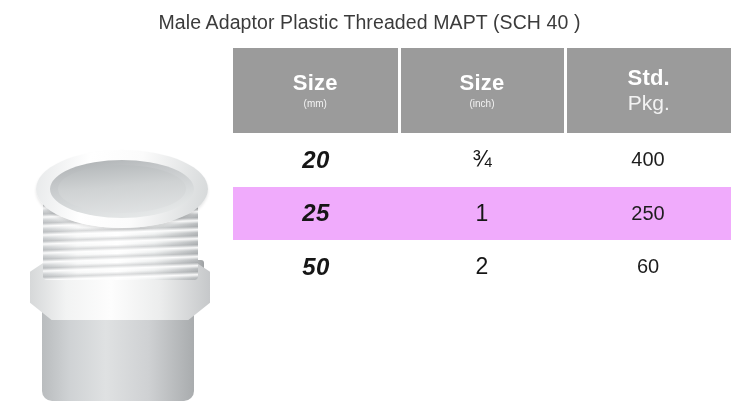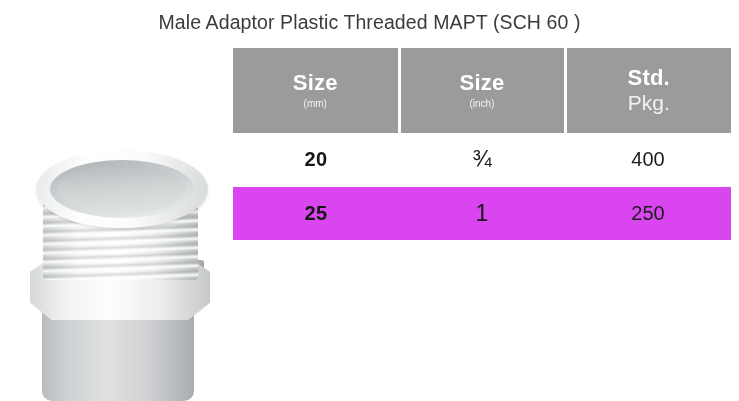--- a/index.html
+++ b/index.html
@@ -170,49 +170,50 @@
     font-weight: 400;
     margin-top: 0px;
     line-height: 1.2;
   }
 
   
   .spec-table tbody tr {
     height: 53.5px;
   }
   .spec-table tbody tr.stripe {
-    background: #d946ef;
+    background: #f0abfc;
   }
   .spec-table tbody tr.plain {
     background: #ffffff;
   }
   .spec-table td {
     text-align: center;
     vertical-align: middle;
     color: #161616;
   }
   td.col-mm {
-    font-size: 20px;
+    font-size: 24px;
     font-weight: 700;
     letter-spacing: 0.3px;
+    font-style: italic;
   }
   td.col-inch {
     font-size: 23px;
     font-weight: 400;
   }
   td.col-pkg {
     font-size: 20px;
     font-weight: 400;
     color: #1d1d1d;
   }
 </style>
 </head>
 <body>
 
-<div class="product-title">Male Adaptor Plastic Threaded MAPT (SCH 60 )</div>
+<div class="product-title">Male Adaptor Plastic Threaded MAPT (SCH 40 )</div>
 
 <div class="product-image">
   <div class="fitting">
     <div class="socket-body"></div>
     <div class="side-tab"></div>
     <div class="hex-collar"></div>
     <div class="thread-barrel"></div>
     <div class="rim-outer"></div>
     <div class="rim-inner"></div>
     <div class="rim-bore"></div>
@@ -240,14 +241,19 @@
     <tr class="plain">
       <td class="col-mm">20</td>
       <td class="col-inch">¾</td>
       <td class="col-pkg">400</td>
     </tr>
     <tr class="stripe">
       <td class="col-mm">25</td>
       <td class="col-inch">1</td>
       <td class="col-pkg">250</td>
     </tr>
+    <tr class="plain">
+      <td class="col-mm">50</td>
+      <td class="col-inch">2</td>
+      <td class="col-pkg">60</td>
+    </tr>
   </tbody>
 </table>
 
 </body></html>

